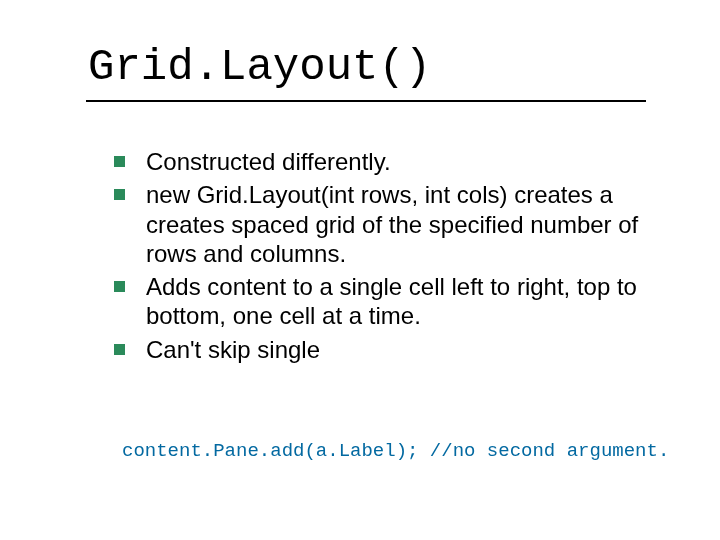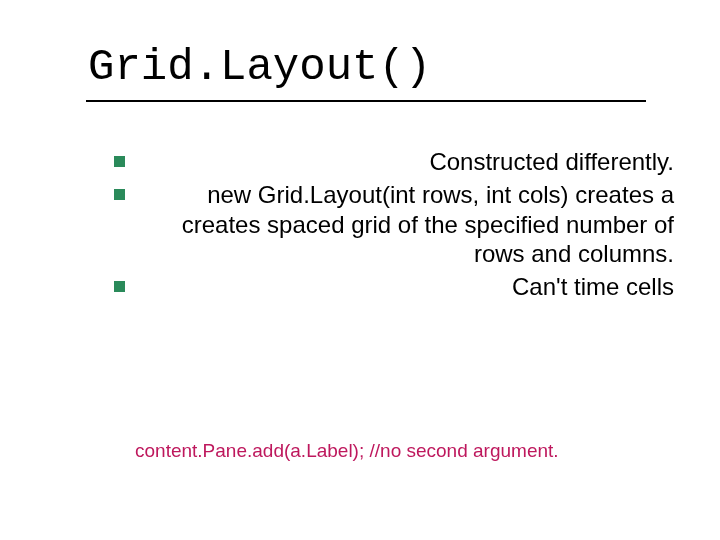--- a/index.html
+++ b/index.html
@@ -39,43 +39,42 @@
   .bullets {
     position: absolute;
     left: 114px;
     top: 147px;
     width: 560px;
     list-style: none;
     margin: 0;
     padding: 0;
     font-size: 24px;
     line-height: 1.22;
-    text-align: right;
   }
   .bullets li {
     position: relative;
     padding-left: 32px;
     margin-bottom: 4px;
   }
   .bullets li .sq {
     position: absolute;
     left: 0;
     top: 9px;
     width: 11px;
     height: 11px;
     background: #2a8a5a;
   }
   .codeline {
     position: absolute;
-    left: 135px;
+    left: 122px;
     top: 440px;
-    font-family: Liberation Sans, sans-serif;
+    font-family: Liberation Mono, monospace;
     font-size: 19px;
     white-space: pre;
-    color: #be185d;
+    color: #0369a1;
   }
 </style>
 </head>
 <body>
 
 <div class="slide">
 
   <div class="title">Grid.Layout()</div>
 
   <div class="rule"></div>
@@ -84,22 +83,23 @@
     <li>
       <span class="sq"></span>
       <span>Constructed differently.</span>
     </li>
     <li>
       <span class="sq"></span>
       <span>new Grid.Layout(int rows, int cols) creates a creates spaced grid of the specified number of rows and columns.</span>
     </li>
     <li>
       <span class="sq"></span>
+      <span>Adds content to a single cell left to right, top to bottom, one cell at a time.</span>
     </li>
     <li>
       <span class="sq"></span>
-      <span>Can't time cells</span>
+      <span>Can't skip single</span>
     </li>
   </ul>
 
   <div class="codeline">content.Pane.add(a.Label); //no second argument.</div>
 
 </div>
 
 </body></html>

